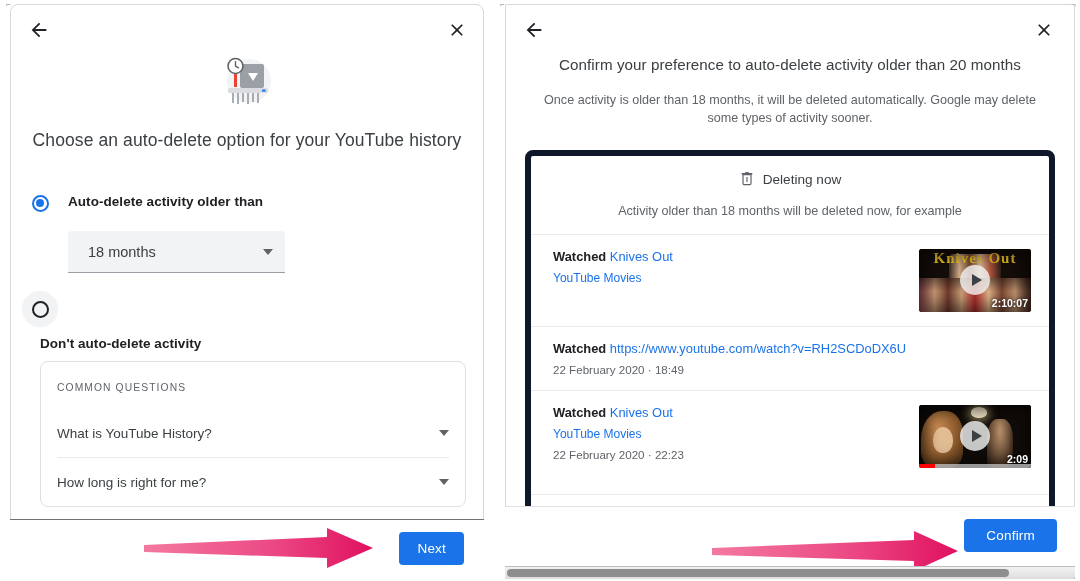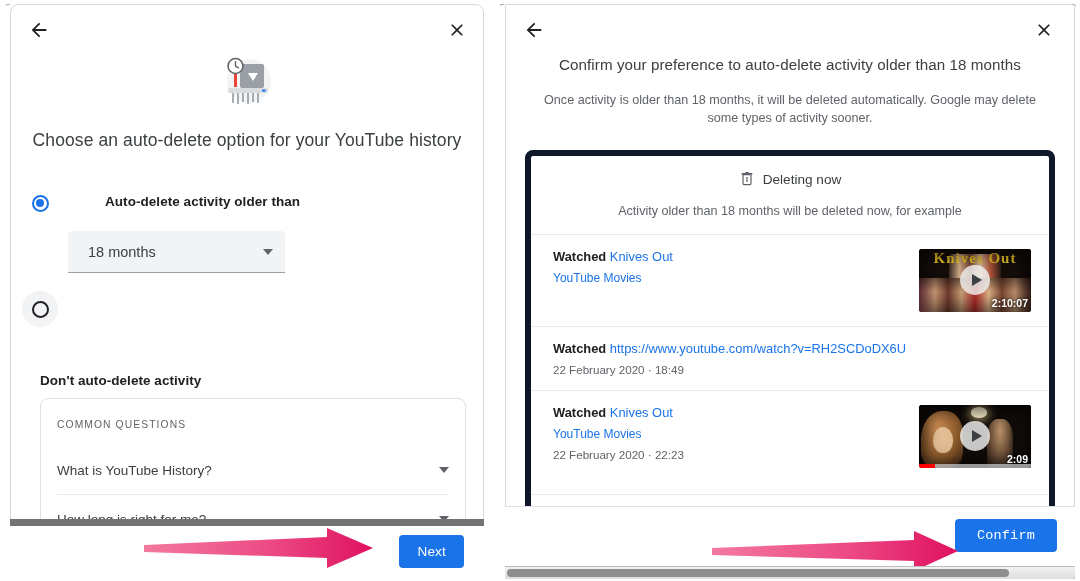--- a/index.html
+++ b/index.html
@@ -58,21 +58,20 @@
     text-align: center;
     margin-top: 16px;
     letter-spacing: 0.1px;
   }
 
   .radio-row {
     display: flex;
     align-items: flex-start;
     margin-top: 34px;
     padding-left: 20px;
-    gap: 37px;
   }
   .radio-outer {
     width: 36px;
     height: 36px;
     border-radius: 50%;
     display: flex;
     align-items: center;
     justify-content: center;
     flex: 0 0 auto;
     margin-left: -8px;
@@ -175,21 +174,21 @@
     flex: 1;
     font-size: 13.5px;
     color: #3c4043;
   }
 
   .footer-bar {
     position: absolute;
     left: 0; right: 0; bottom: 0;
     height: 58px;
     background: #ffffff;
-    border-top: 7px solid #737373;
+    border-top: 1px solid #737373;
     display: flex;
     align-items: center;
     justify-content: flex-end;
     padding-right: 20px;
     box-sizing: border-box;
   }
   .primary-btn {
     background: #1a73e8;
     color: #ffffff;
     font-size: 13.5px;
@@ -524,21 +523,21 @@
       </div>
       <div class="icon-btn" style="right:14px; top:9px;">
         <span>
           <svg width="20" height="20" viewBox="0 0 24 24">
               <path d="M19 6.4L17.6 5 12 10.6 6.4 5 5 6.4 10.6 12 5 17.6 6.4 19 12 13.4 17.6 19 19 17.6 13.4 12z" fill="#202124"></path>
             </svg>
         </span>
       </div>
     </div>
 
-    <div class="title-right">Confirm your preference to auto-delete activity older than 18 months</div>
+    <div class="title-right">Confirm your preference to auto-delete activity older than 20 months</div>
     <div class="subtitle-right">Once activity is older than 18 months, it will be deleted automatically. Google may delete some types of activity sooner.</div>
 
     <div class="delete-card">
       <div class="delete-card-head">
         <span>
           <svg width="16" height="16" viewBox="0 0 24 24">
             <path d="M6 7h12v13a2 2 0 0 1-2 2H8a2 2 0 0 1-2-2V7z" fill="none" stroke="#5f6368" stroke-width="1.8"></path>
             <path d="M4 5.6h16" stroke="#5f6368" stroke-width="2.2"></path>
             <path d="M9.5 4h5" stroke="#5f6368" stroke-width="2"></path>
             <path d="M12 10.5v7.5" stroke="#5f6368" stroke-width="1.8"></path>
@@ -617,21 +616,21 @@
                 <i style="width:14%"></i>
               </div>
           </div>
         </div>
       </div>
 
       <div class="preview-more">Preview more</div>
     </div>
 
     <div class="footer-bar" style="border-top:1px solid #e0e0e0; padding-right:18px;">
-      <button class="primary-btn" style="padding:8px 22px;font-family:Liberation Mono, monospace;">Confirm</button>
+      <button class="primary-btn" style="padding:8px 22px;">Confirm</button>
     </div>
   </div>
 
   <div class="arrow" style="left:712px; top:531px; width:250px; height:40px;">
     <svg width="250" height="40" viewBox="0 0 250 40">
       <defs>
         <linearGradient id="pg2" x1="0" y1="0" x2="1" y2="0">
           <stop offset="0%" stop-color="#f3799f"></stop>
           <stop offset="55%" stop-color="#ec4a85"></stop>
           <stop offset="100%" stop-color="#e0115f"></stop>

